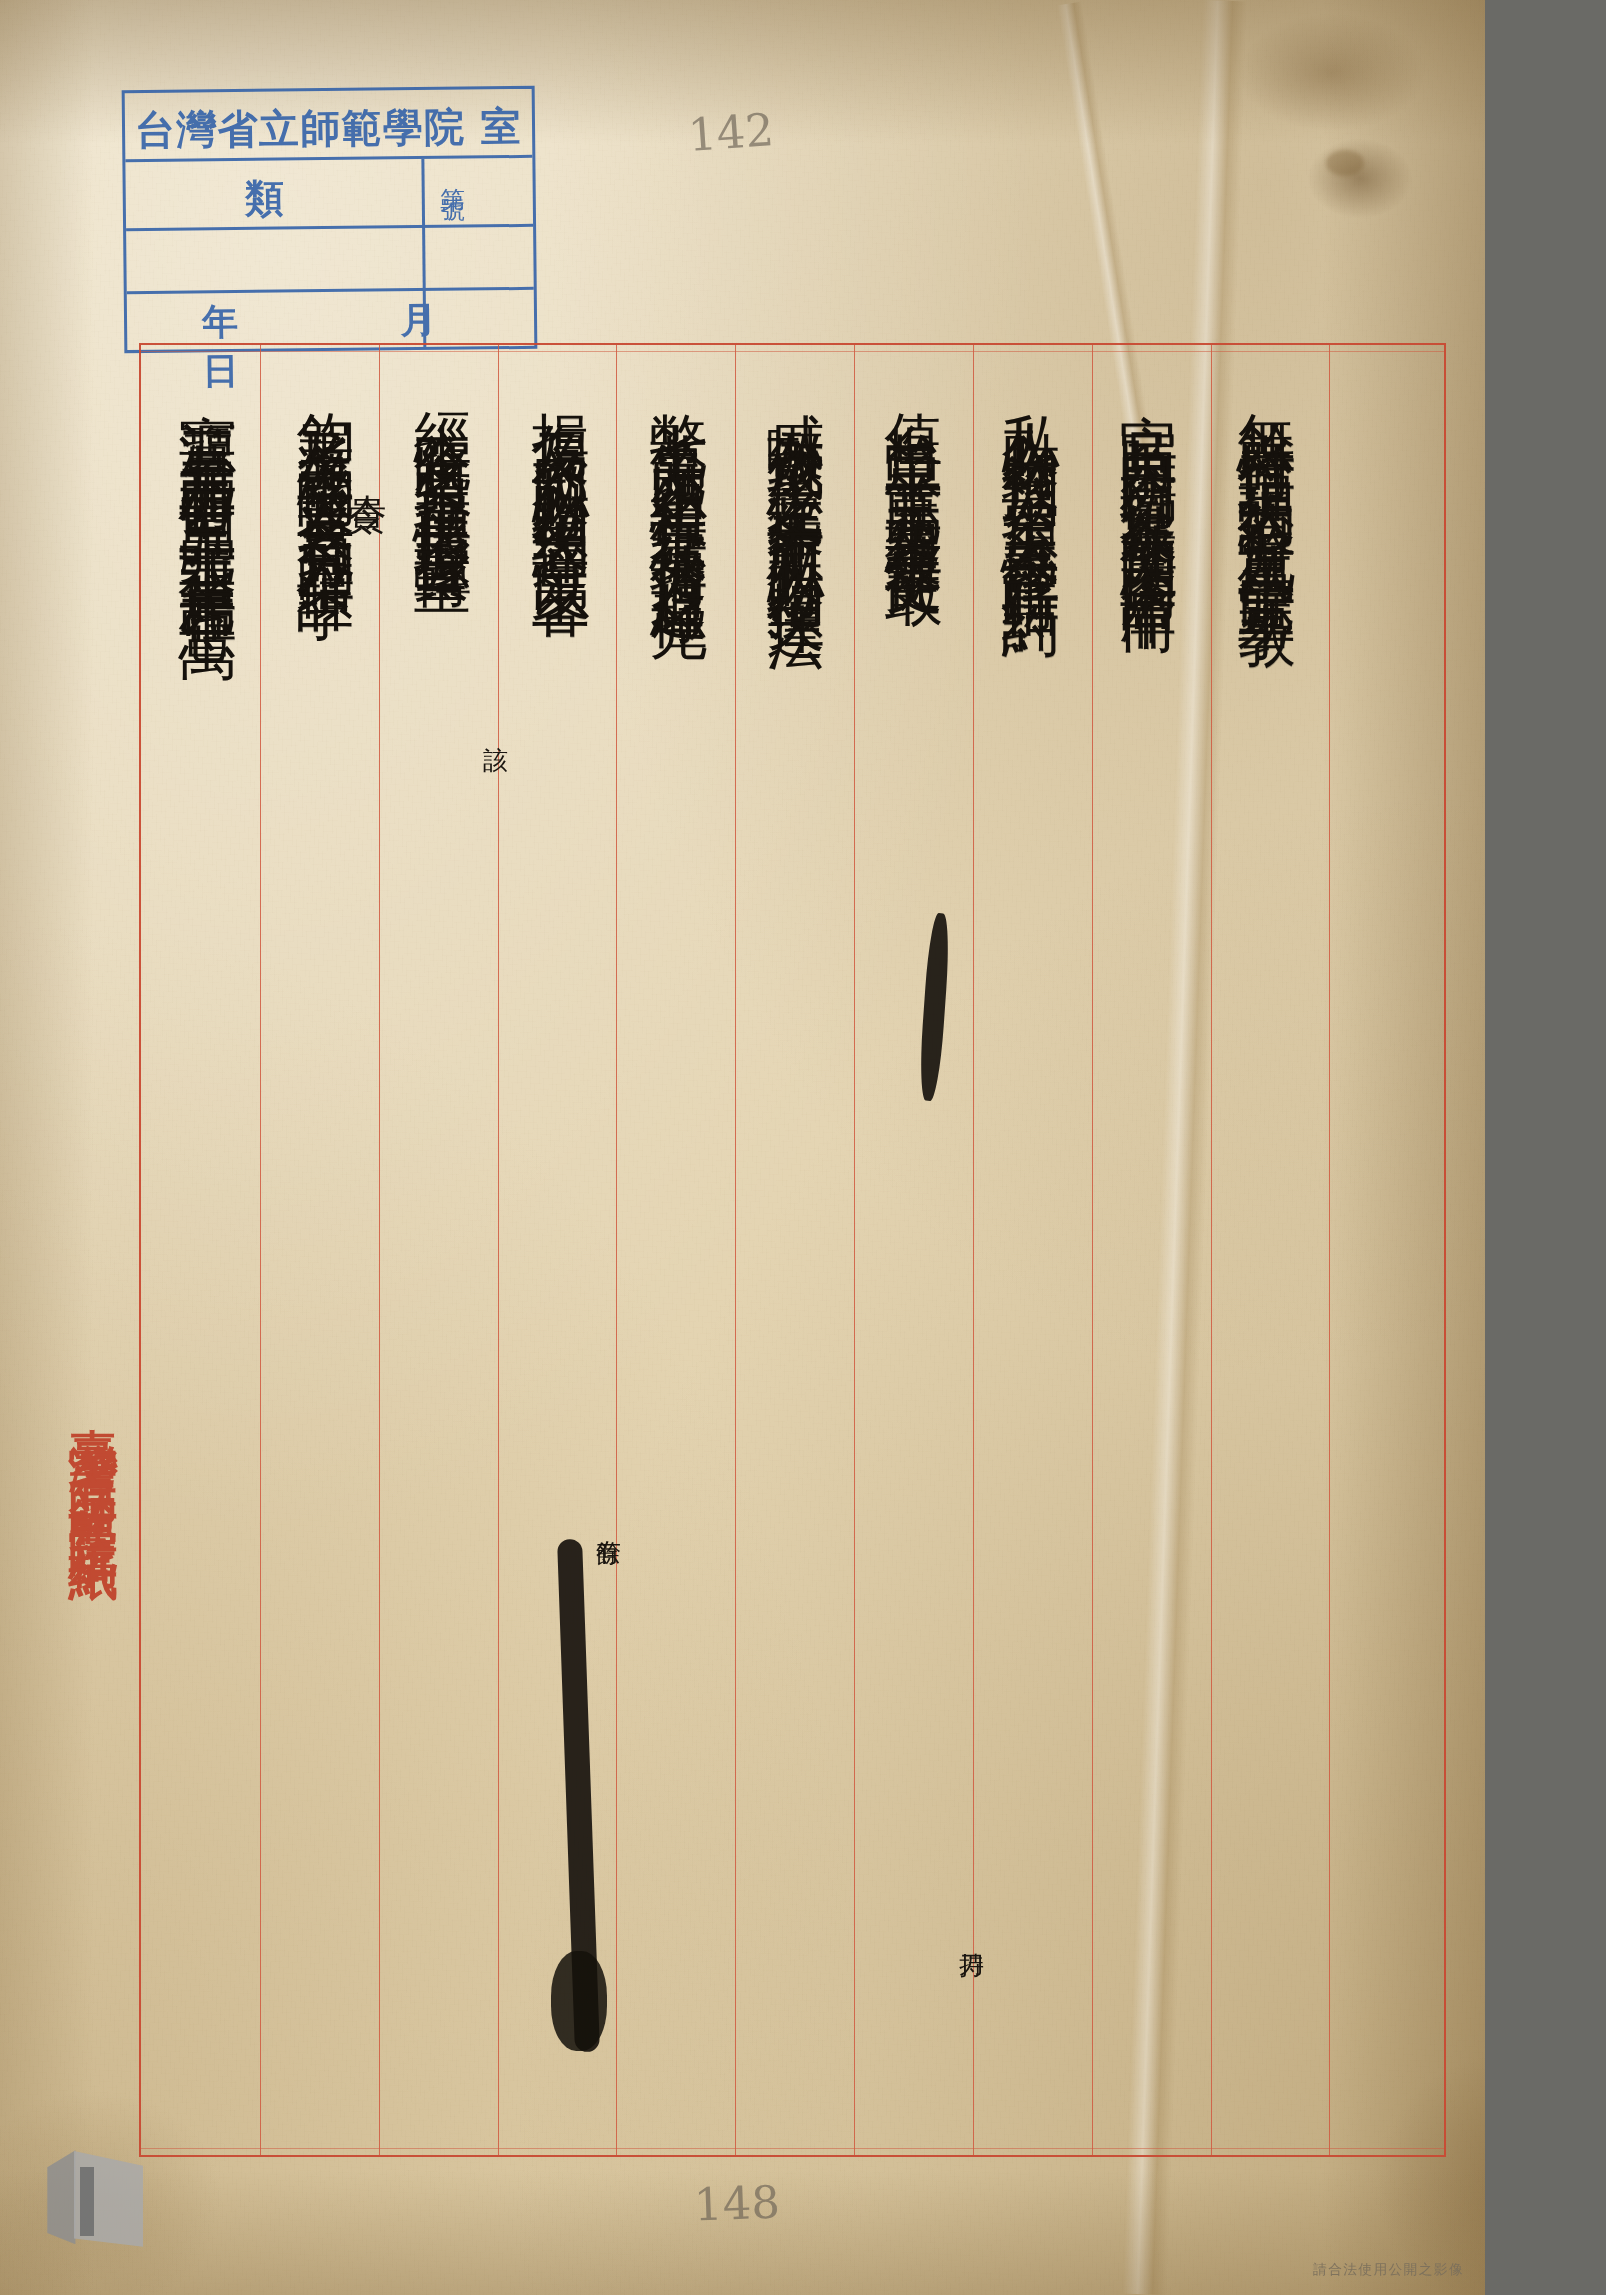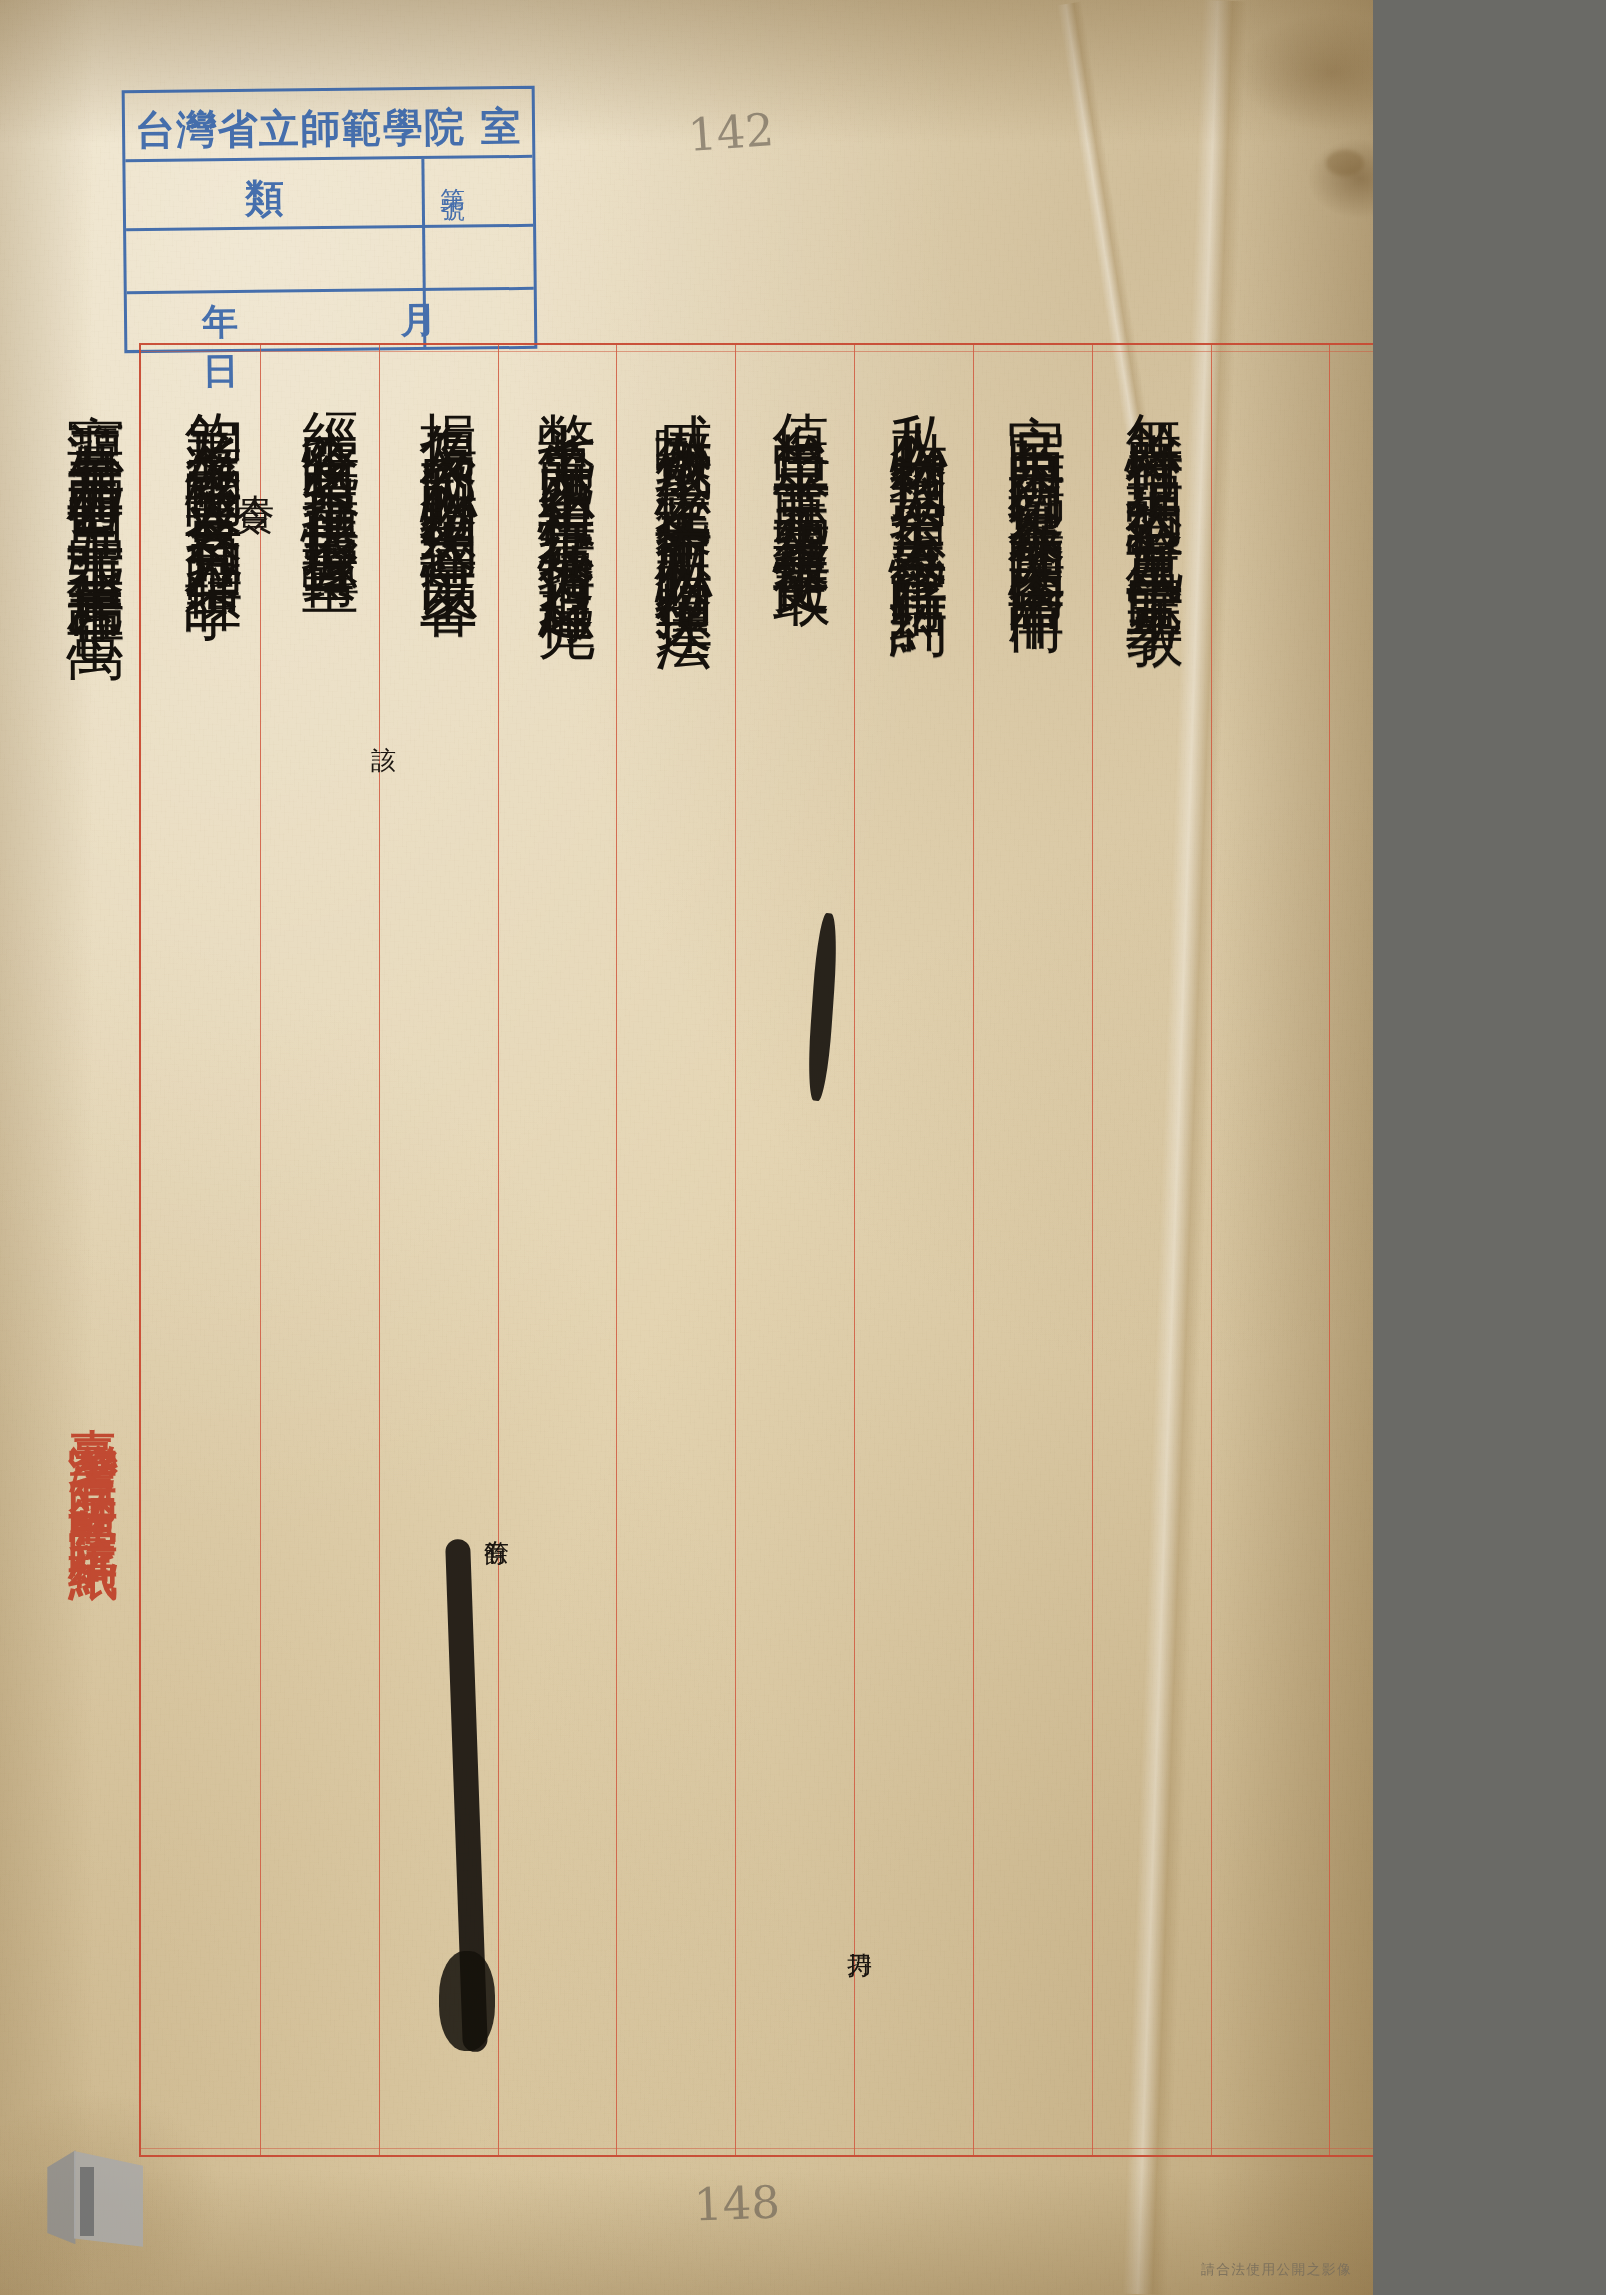--- a/index.html
+++ b/index.html
@@ -5,21 +5,21 @@
   html, body {
     margin: 0;
     padding: 0;
     background: #6a6a66;
   }
   body {
     font-family: "DejaVu Sans", sans-serif;
   }
   .page {
     position: relative;
-    width: 1373px;
+    width: 1485px;
     height: 2295px;
     overflow: hidden;
     background: #5eead4;
   }
   
   .paper {
     position: absolute;
     inset: 0;
     background:
       radial-gradient(ellipse at 18% 10%, rgba(255,255,255,0.30), rgba(255,255,255,0) 45%),

